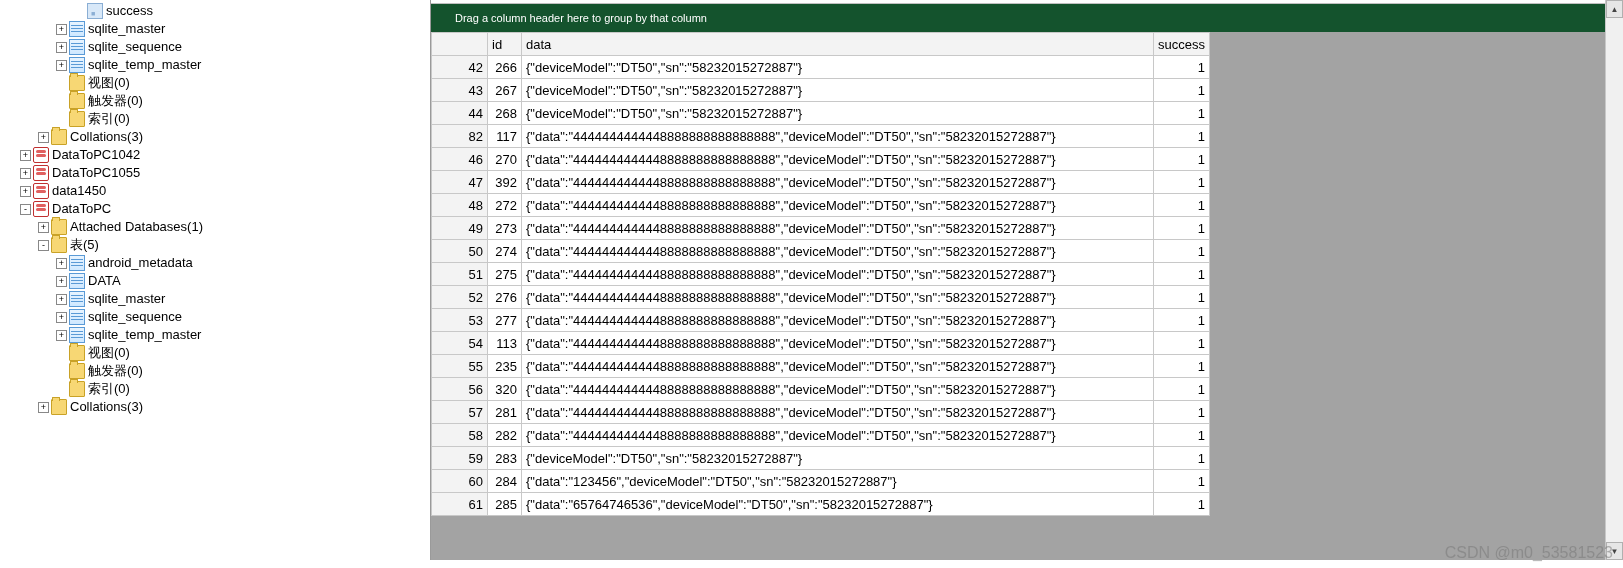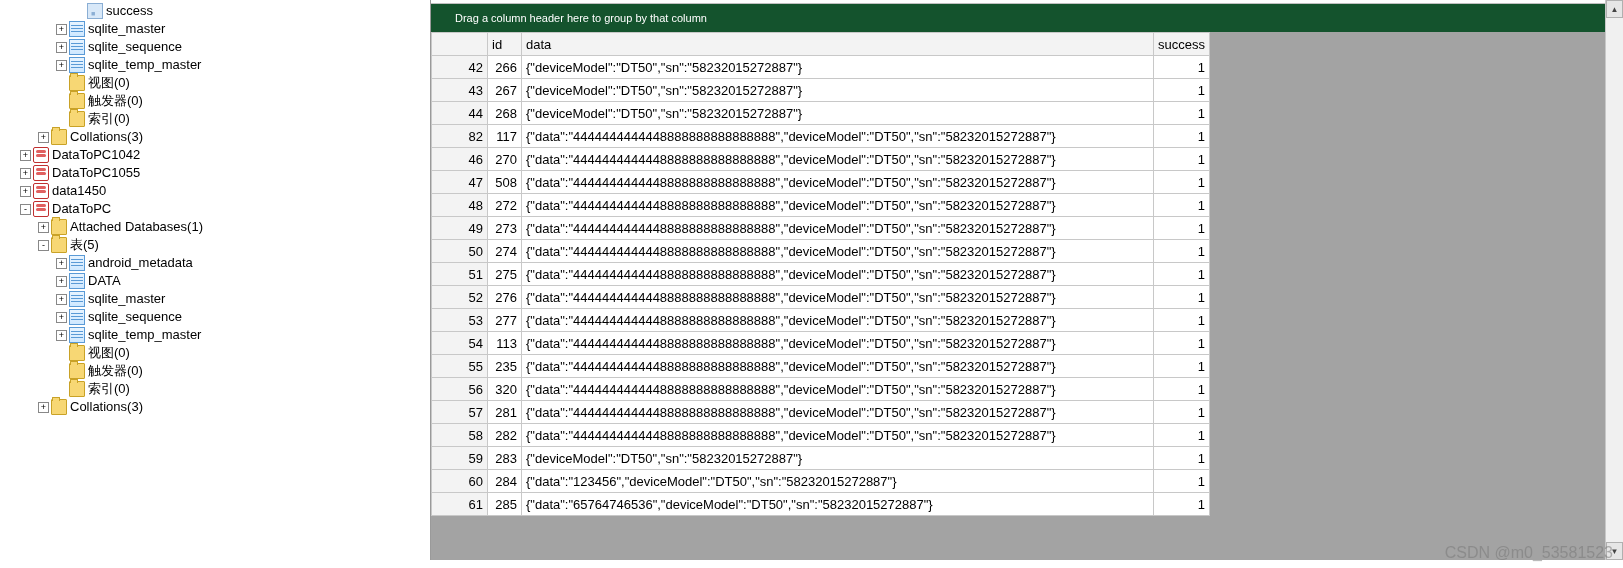--- a/index.html
+++ b/index.html
@@ -254,21 +254,21 @@
               <td class="succ">1</td>
             </tr>
             <tr>
               <td class="rownum">46</td>
               <td class="idcol">270</td>
               <td class="datac">{"data":"4444444444448888888888888888","deviceModel":"DT50","sn":"58232015272887"}</td>
               <td class="succ">1</td>
             </tr>
             <tr>
               <td class="rownum">47</td>
-              <td class="idcol">508</td>
+              <td class="idcol">392</td>
               <td class="datac">{"data":"4444444444448888888888888888","deviceModel":"DT50","sn":"58232015272887"}</td>
               <td class="succ">1</td>
             </tr>
             <tr>
               <td class="rownum">48</td>
               <td class="idcol">272</td>
               <td class="datac">{"data":"4444444444448888888888888888","deviceModel":"DT50","sn":"58232015272887"}</td>
               <td class="succ">1</td>
             </tr>
             <tr>

